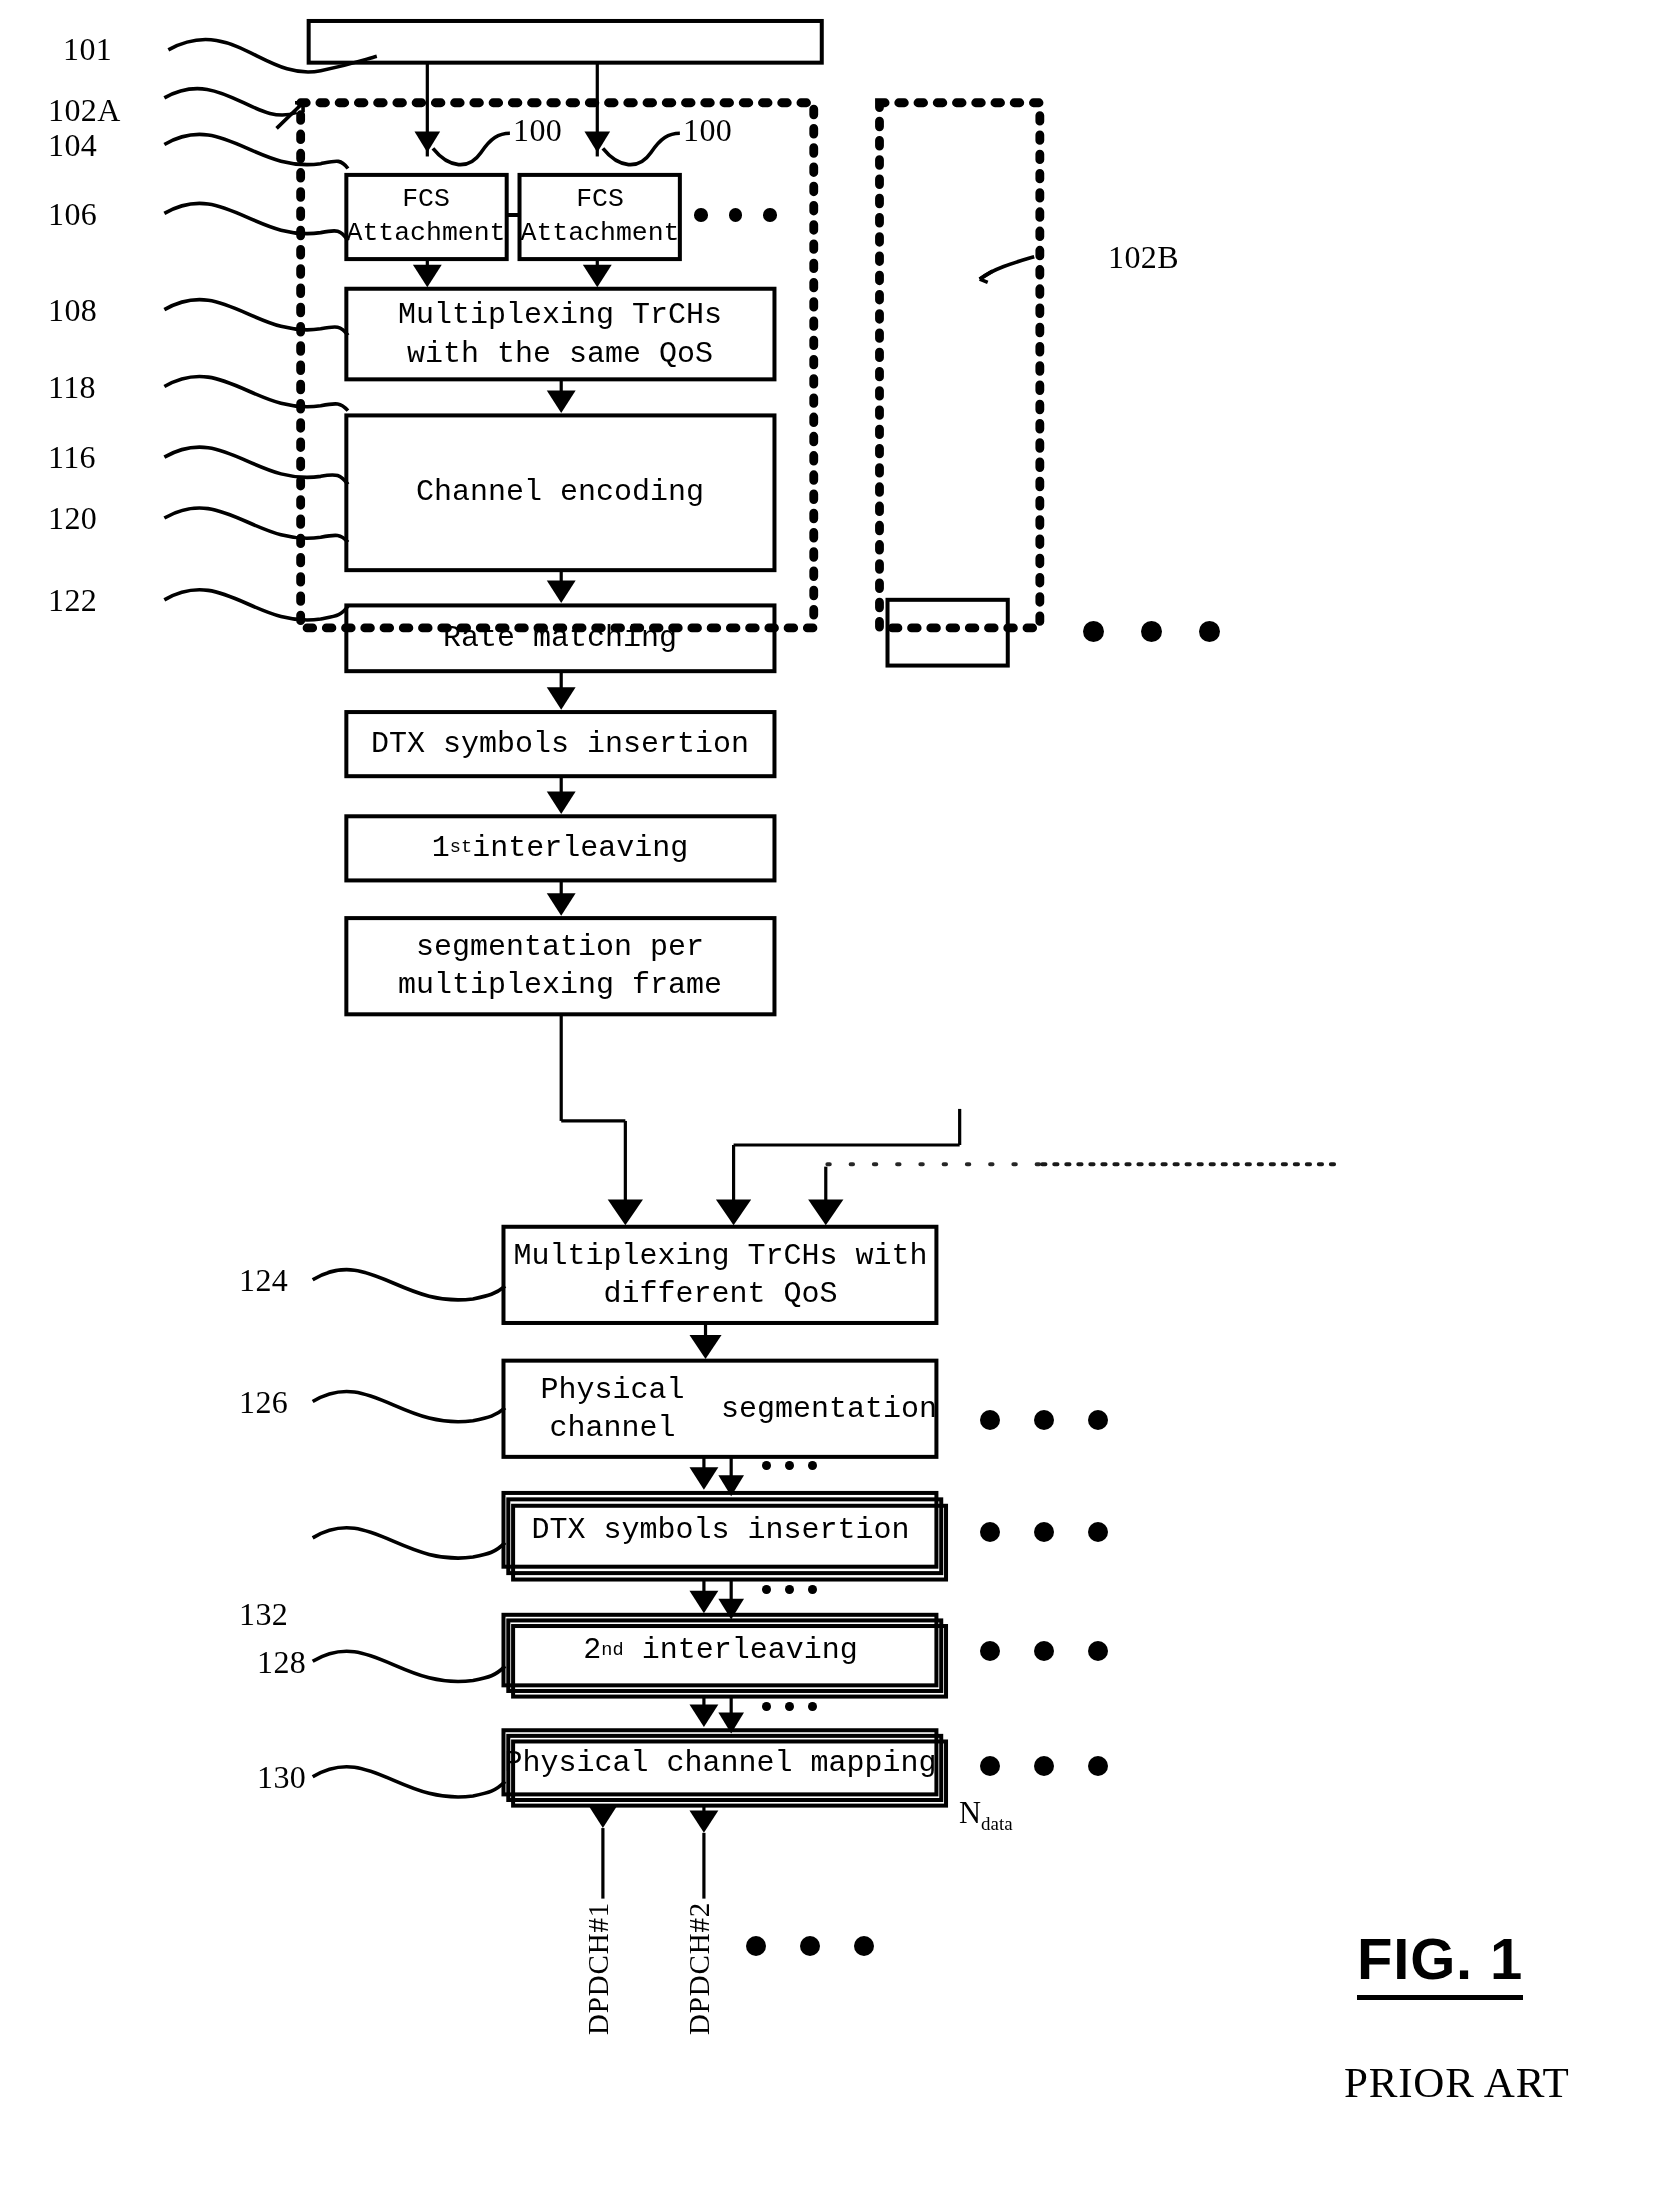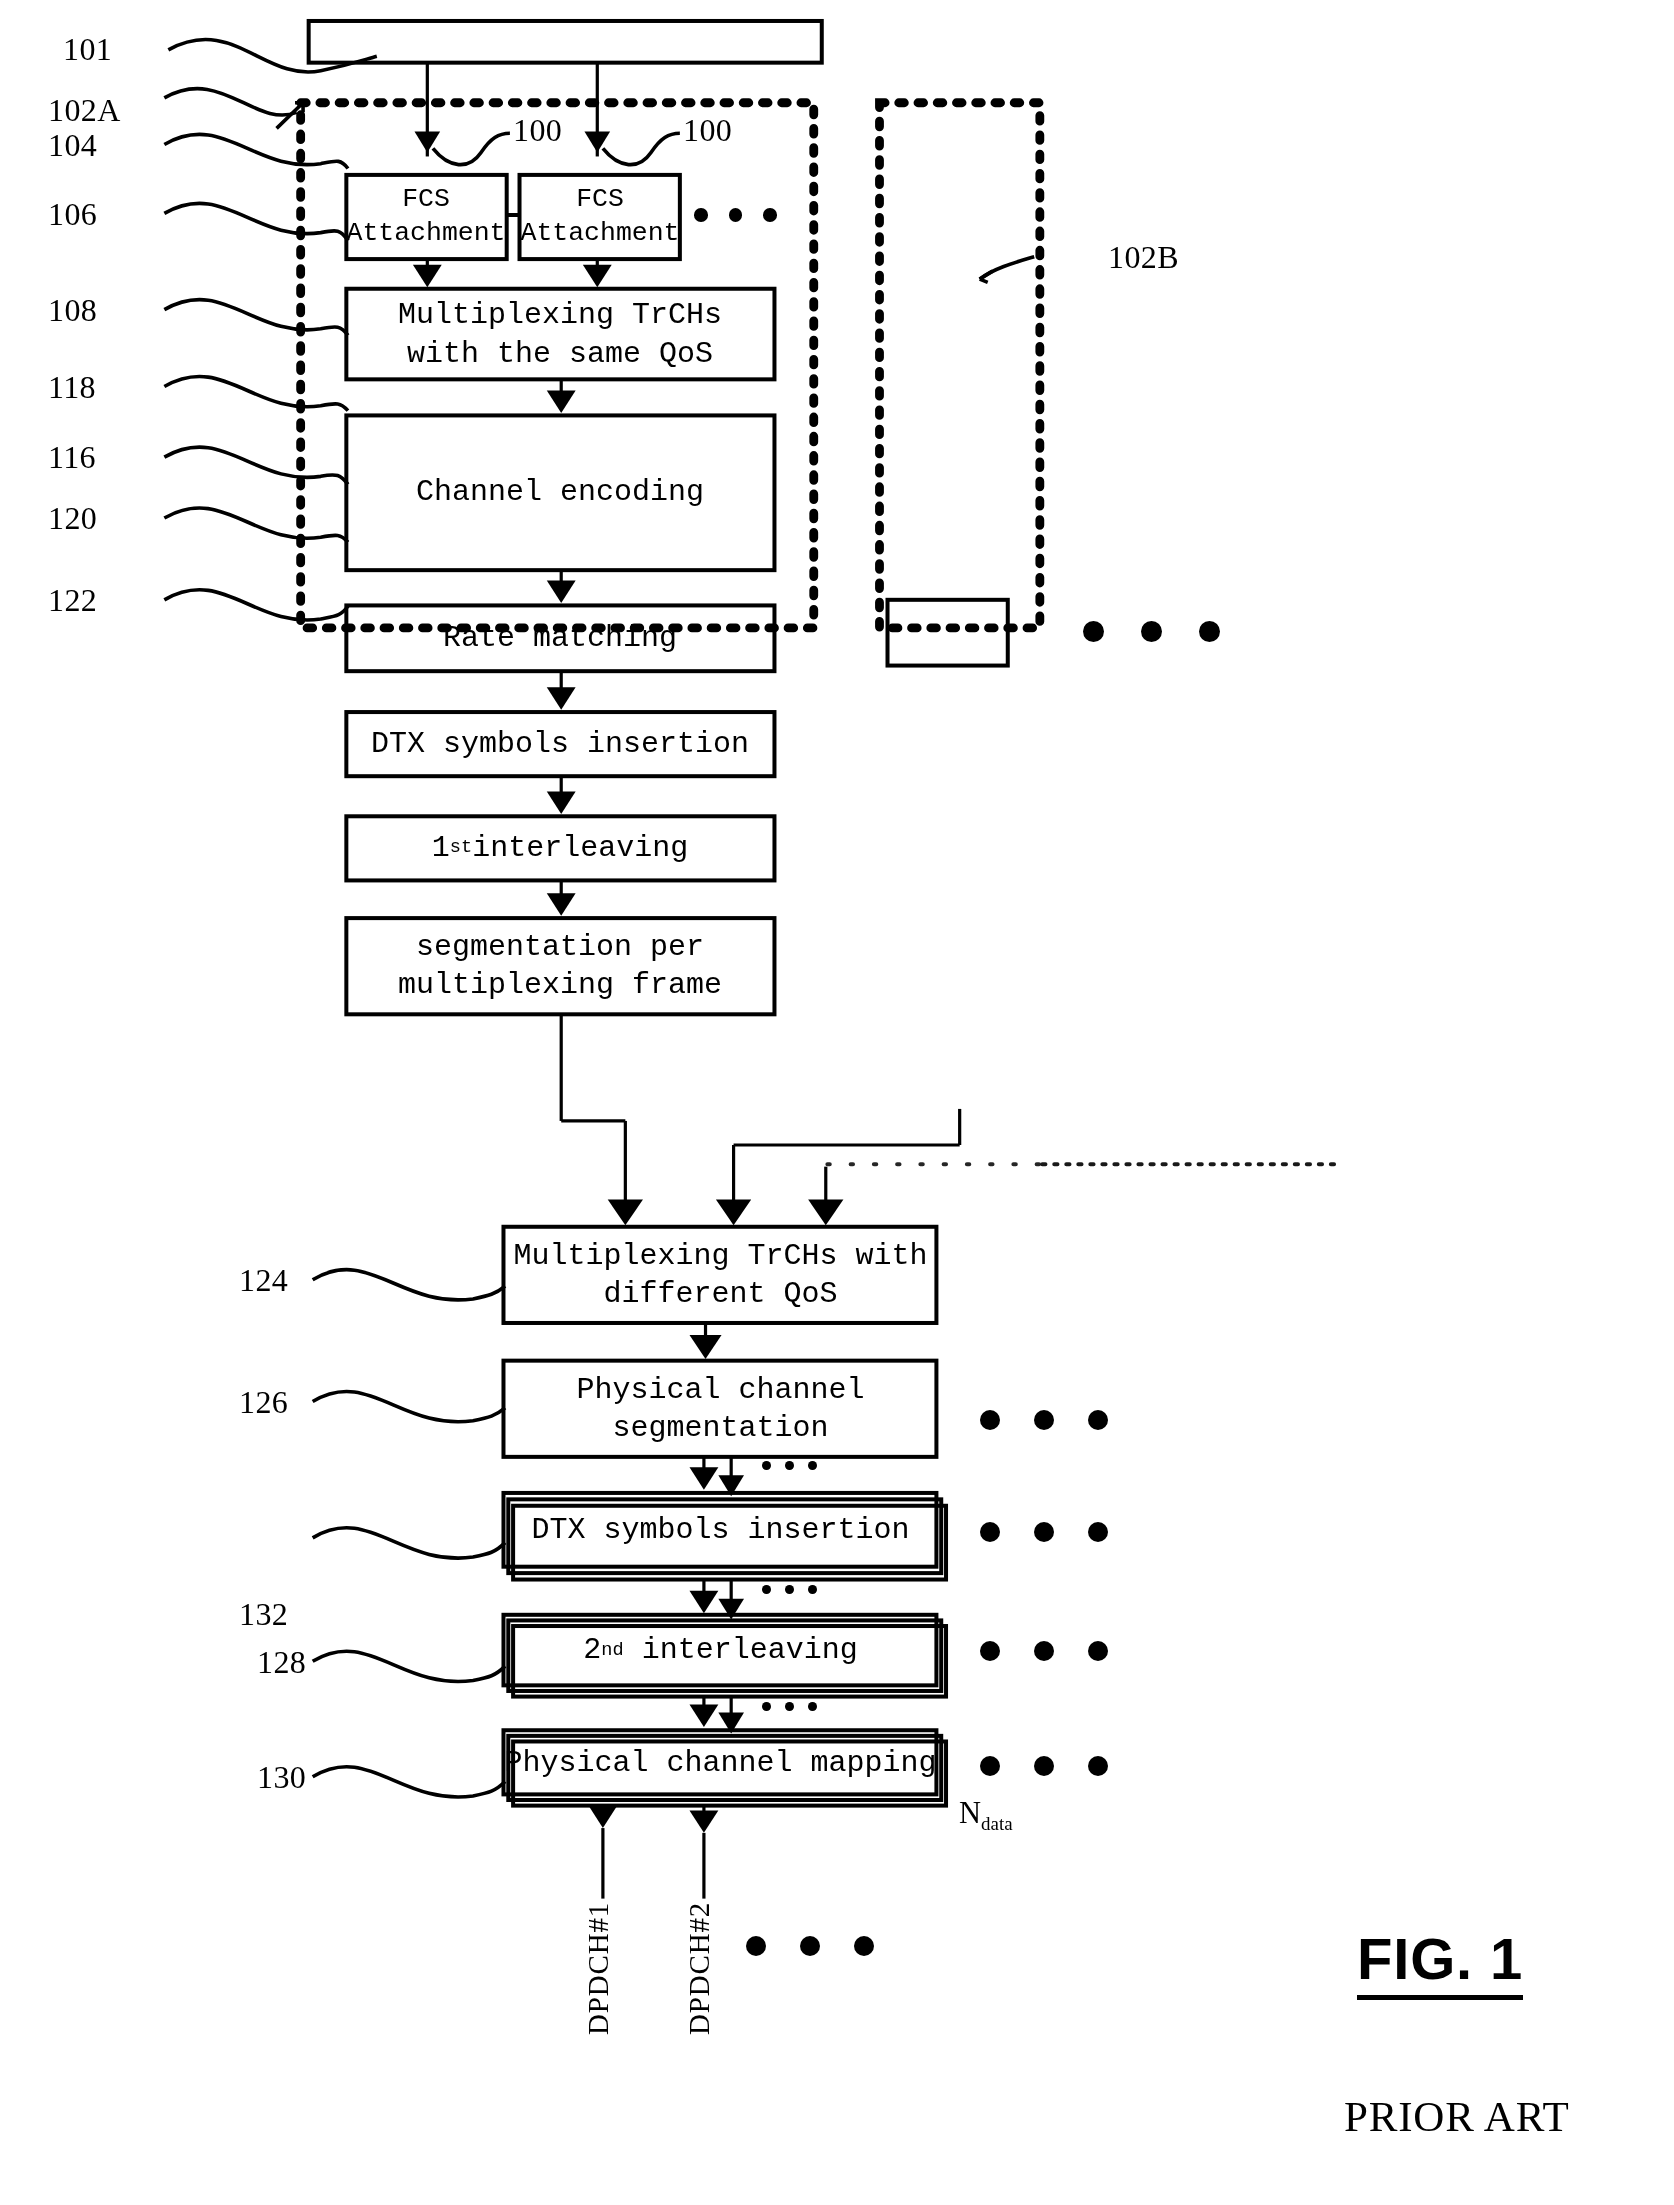--- a/index.html
+++ b/index.html
@@ -335,21 +335,21 @@
     <i style="width:21px;height:21px;"></i>
     <i style="width:21px;height:21px;"></i>
     <i style="width:21px;height:21px;"></i>
   </div>
 
   <div class="boxtext" style="left:504px; top:1227px; width:433px; height:96px; flex-direction:column;">
     <span>Multiplexing TrCHs with</span>
     <span>different QoS</span>
   </div>
 
-  <div class="boxtext" style="left:504px; top:1361px; width:433px; height:96px; flex-direction:column;">
+  <div class="boxtext" style="left:504px; top:1361px; width:433px; height:96px; flex-direction:row;">
     <span>Physical channel</span>
     <span>segmentation</span>
   </div>
 
   <div class="dots-h" style="left:980px; top:1410px; gap:34px;">
     <i style="width:20px;height:20px;"></i>
     <i style="width:20px;height:20px;"></i>
     <i style="width:20px;height:20px;"></i>
   </div>
 
@@ -404,16 +404,16 @@
     <i style="width:20px;height:20px;"></i>
     <i style="width:20px;height:20px;"></i>
     <i style="width:20px;height:20px;"></i>
   </div>
 
   <div class="ndata" style="left:959px; top:1796px;">
     <span>N</span><span class="sub">data</span>
   </div>
 
   <div class="fig-title" style="left:1357px; top:1925px;">FIG. 1</div>
-  <div class="fig-sub" style="left:1344px; top:2058px;margin-top:34px;">PRIOR ART</div>
+  <div class="fig-sub" style="left:1344px; top:2058px;">PRIOR ART</div>
 
 </div>
 
 
 </body></html>

